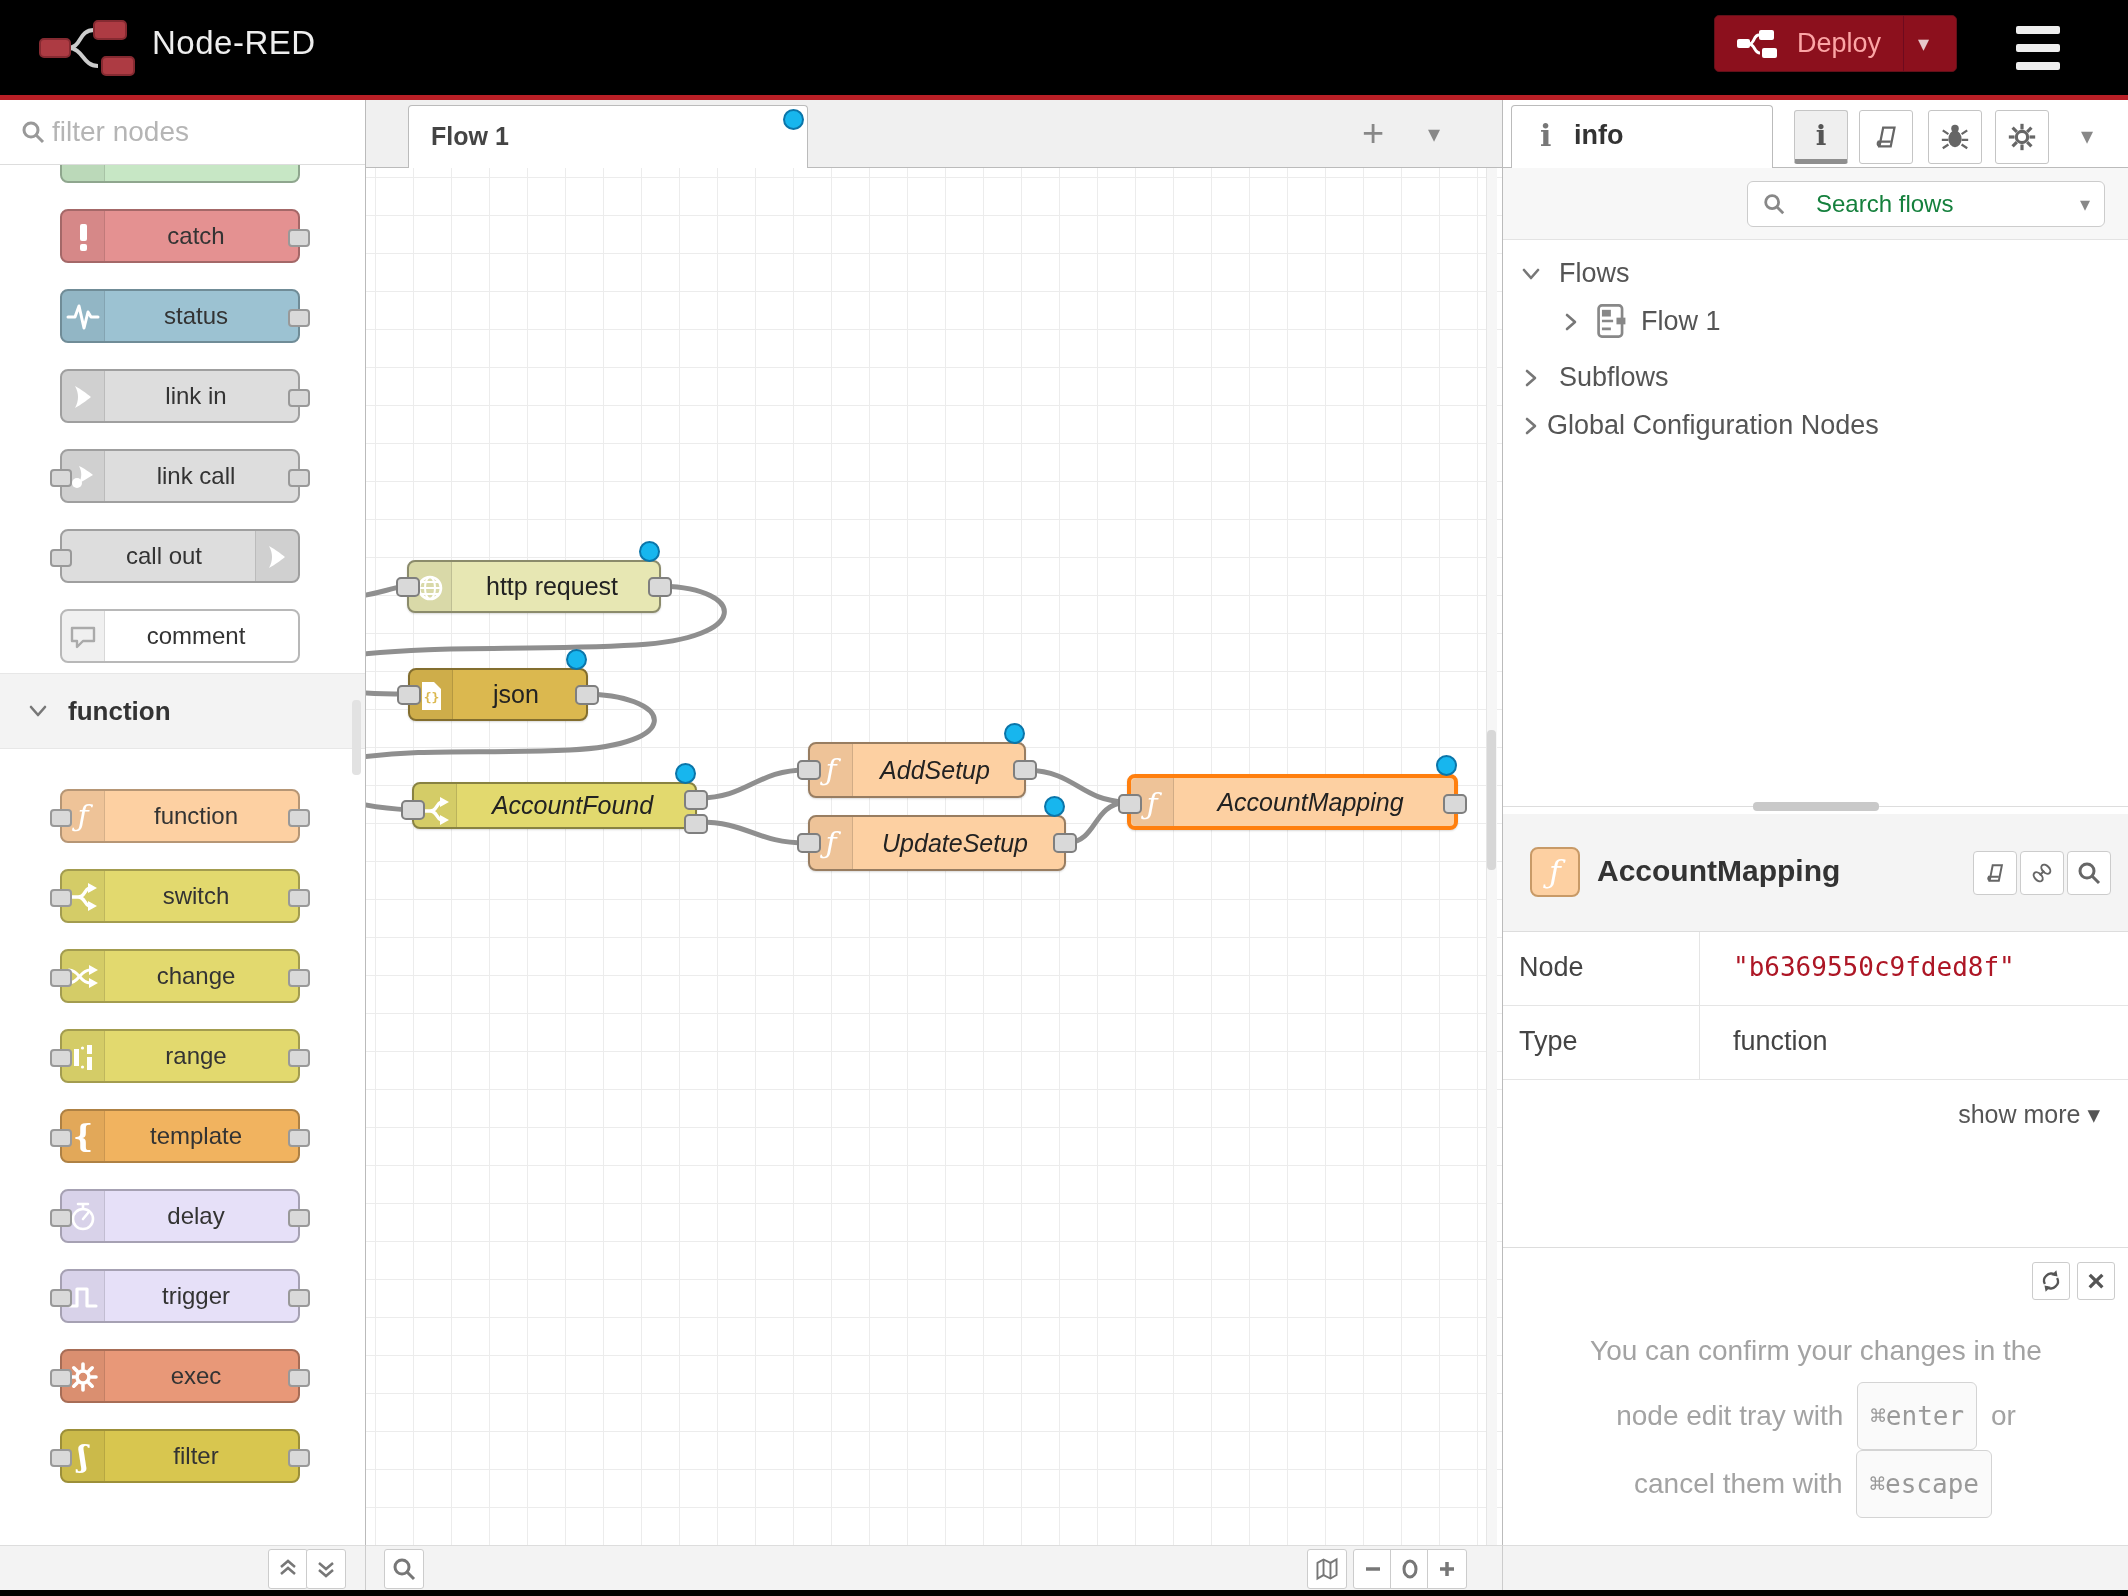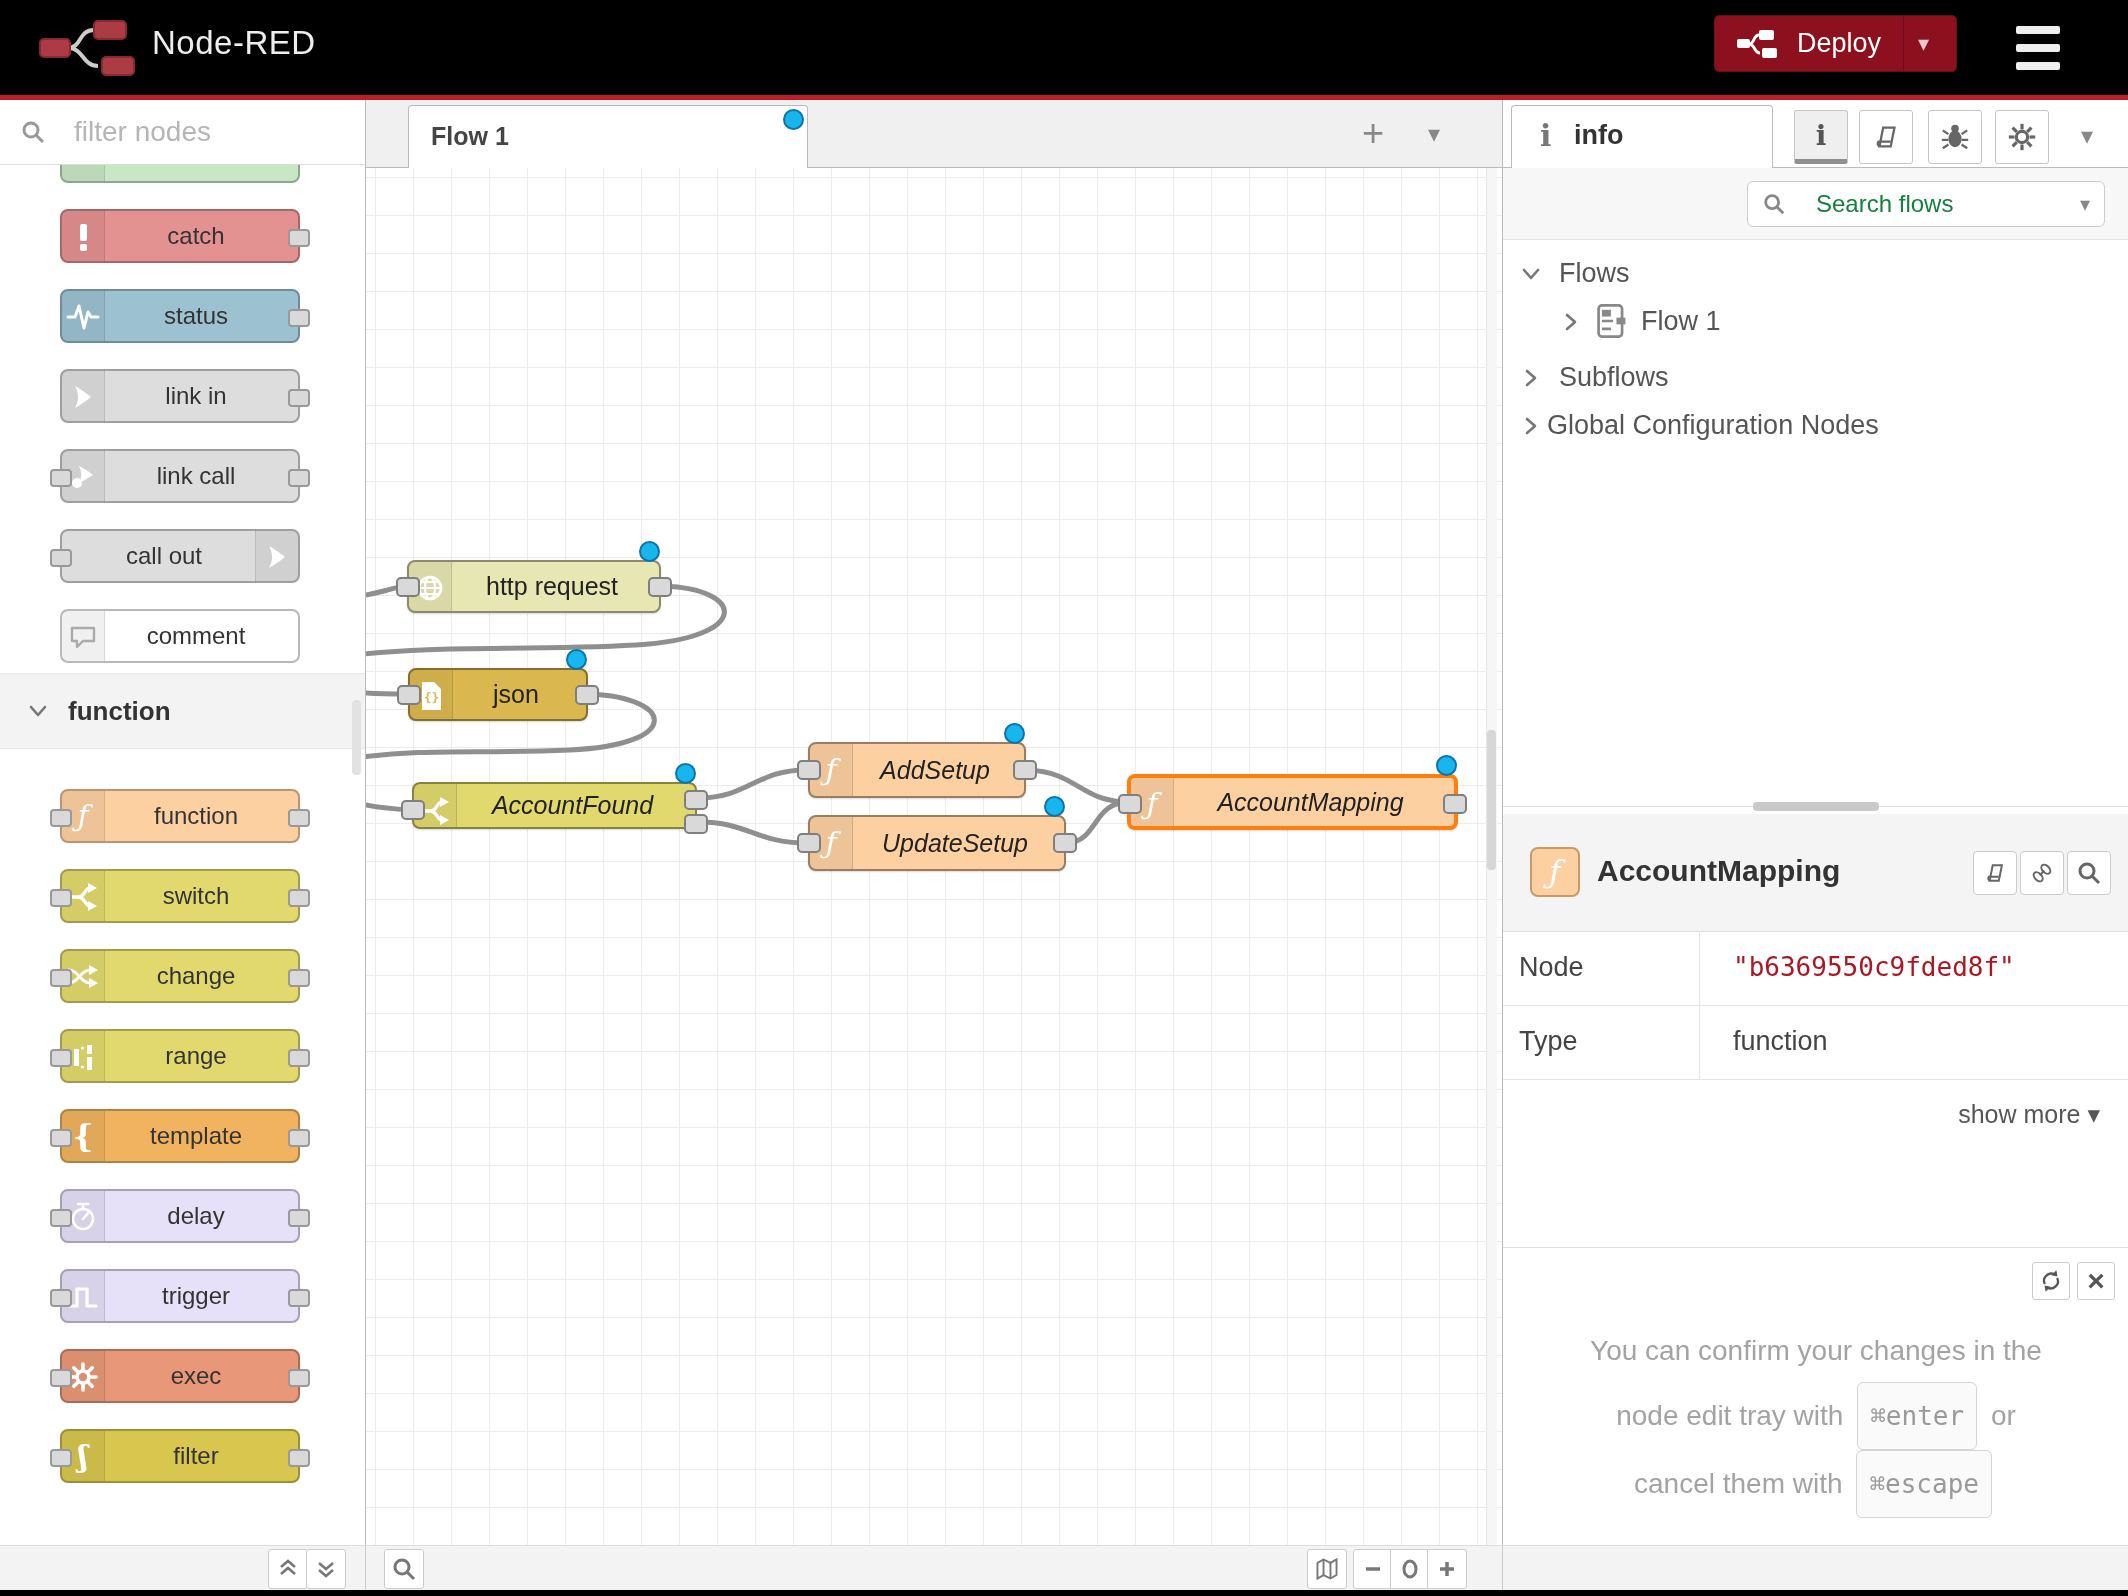--- a/index.html
+++ b/index.html
@@ -4,30 +4,30 @@
 <style>
   html,body{margin:0;padding:0;background:#000;}
   body{width:2128px;height:1596px;position:relative;font-family:"Liberation Sans",sans-serif;overflow:hidden;}
   .abs{position:absolute;}
   
   #header{left:0;top:0;width:2128px;height:95px;background:#000;border-bottom:5px solid #b91f26;}
   #logo{left:38px;top:18px;width:110px;height:60px;}
   #app-title{left:152px;top:24px;font-size:33px;color:#eee;letter-spacing:.5px;}
   #deploy-btn{left:1714px;top:15px;width:241px;height:55px;background:#8c101d;border:1px solid #621019;border-radius:5px;display:flex;align-items:center;cursor:pointer;}
   #deploy-btn .dep-ico{margin-left:22px;width:44px;height:34px;}
-  #deploy-btn .dep-label{color:#ffffff;font-size:27px;margin-left:16px;}
+  #deploy-btn .dep-label{color:#fca5a5;font-size:27px;margin-left:16px;}
   #deploy-btn .dep-sep{width:1px;height:55px;background:#6e0a1e;margin-left:22px;}
   #deploy-btn .dep-caret{color:#e6c9cc;font-size:22px;margin-left:14px;}
   #menu-btn{left:2016px;top:26px;width:48px;height:44px;display:flex;flex-direction:column;justify-content:space-between;cursor:pointer;}
   #menu-btn div{width:44px;height:8px;background:#eee;border-radius:2px;}
   
   #palette{left:0;top:100px;width:365px;height:1445px;background:#fff;border-right:1px solid #bbb;overflow:hidden;}
   #palette-search{position:absolute;left:0;top:0;width:365px;height:64px;background:#fff;border-bottom:1px solid #ddd;display:flex;align-items:center;}
   #palette-search .mag{margin-left:20px;}
-  #palette-search .ph{color:#b5b5b5;font-size:28px;margin-left:28px;}
+  #palette-search .ph{color:#b5b5b5;font-size:28px;margin-left:6px;}
   #palette-list{position:absolute;left:0;top:65px;width:365px;height:1380px;overflow:hidden;}
   .pnode{position:relative;margin-left:60px;width:240px;height:54px;border-radius:8px;box-sizing:border-box;}
   .pnode .icobox{position:absolute;top:0;width:42px;height:100%;background:rgba(0,0,0,.06);}
   .pnode .icobox.left{left:0;border-right:1px solid rgba(0,0,0,.1);border-radius:6px 0 0 6px;}
   .pnode .icobox.right{right:0;border-left:1px solid rgba(0,0,0,.1);border-radius:0 6px 6px 0;}
   .pnode .plabel{position:absolute;left:42px;right:10px;top:0;height:100%;display:flex;align-items:center;justify-content:center;font-size:24px;color:#333;}
   .pnode .plabel.lr{left:10px;right:42px;}
   .port{position:absolute;width:22px;height:18px;background:#d9d9d9;border:2px solid #999;border-radius:4px;box-sizing:border-box;}
   .pcat{height:74px;margin-top:10px;background:#f3f3f3;border-top:1px solid #e7e7e7;border-bottom:1px solid #e7e7e7;display:flex;align-items:center;}
   .pcat .chev{margin-left:26px;}

